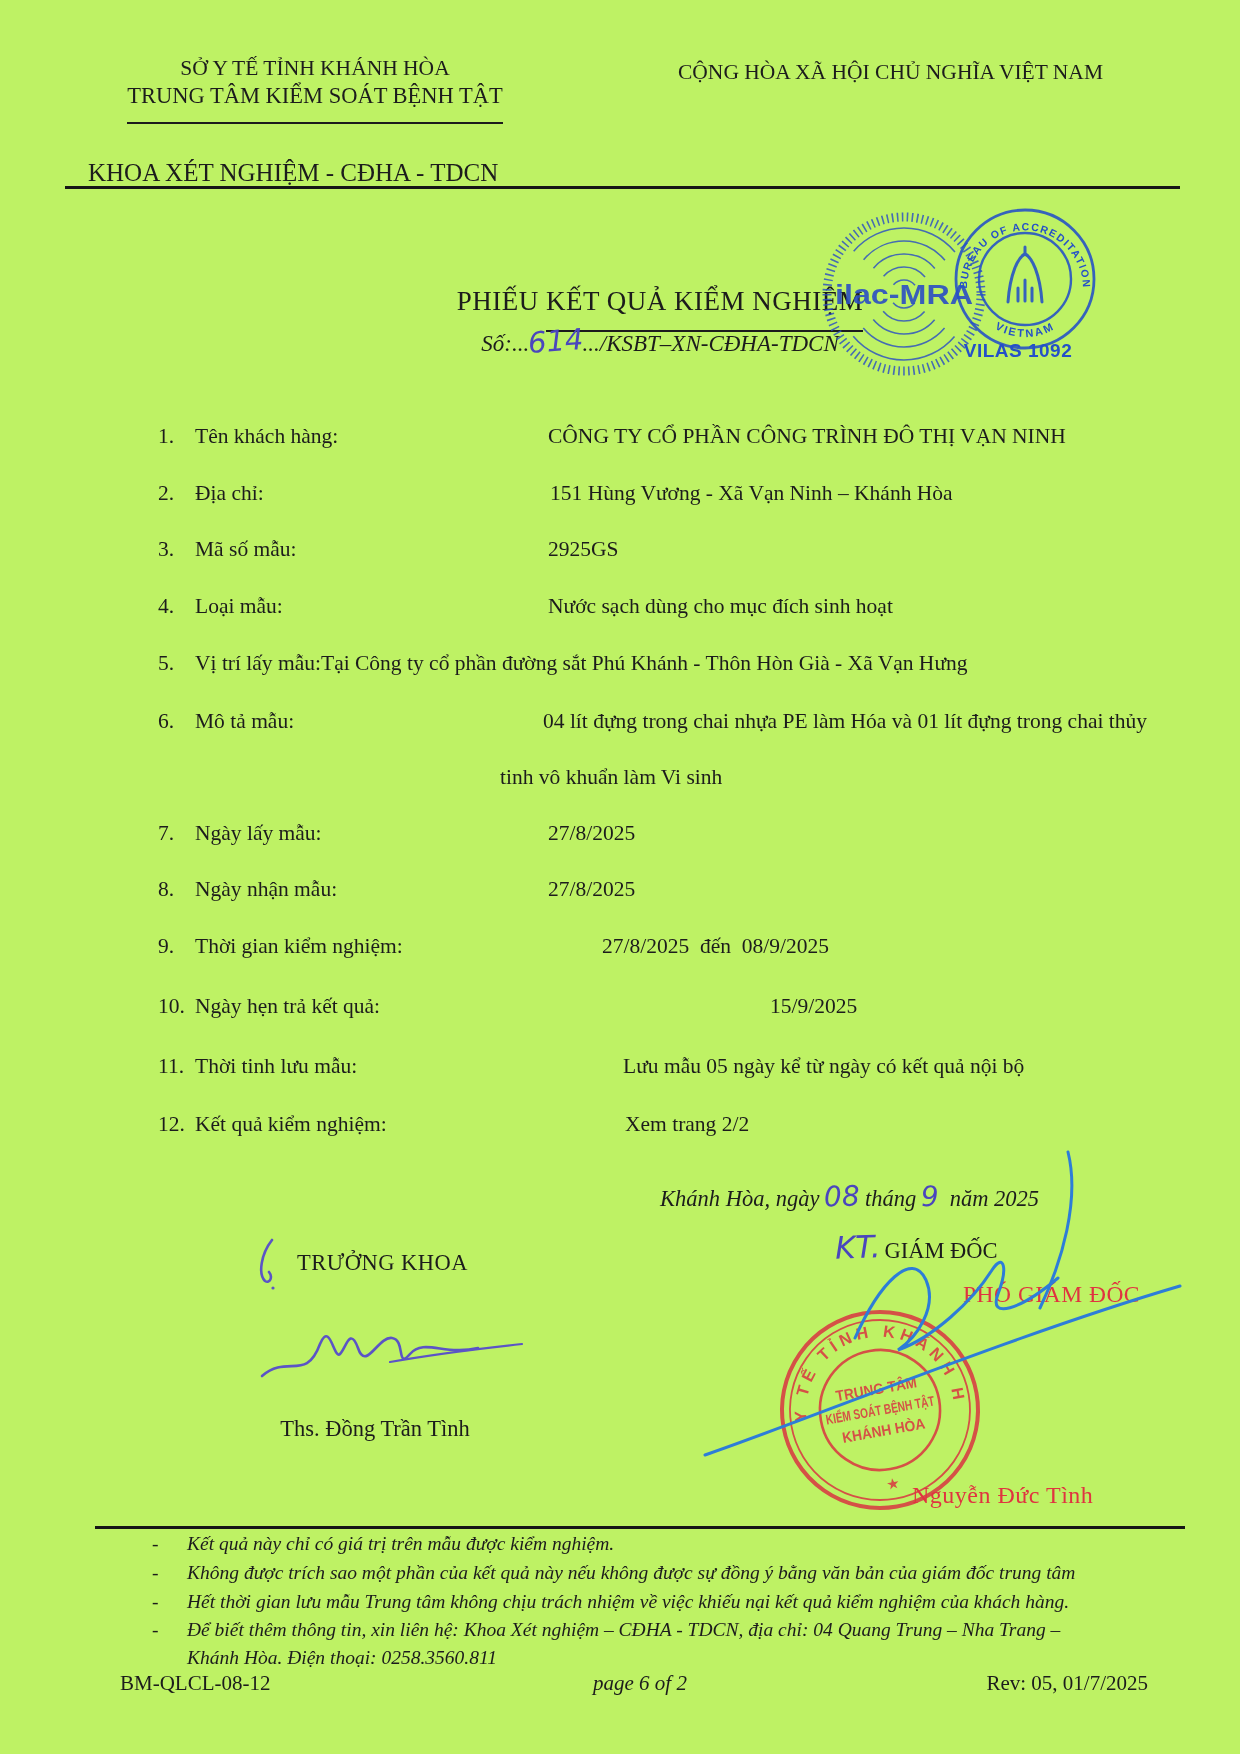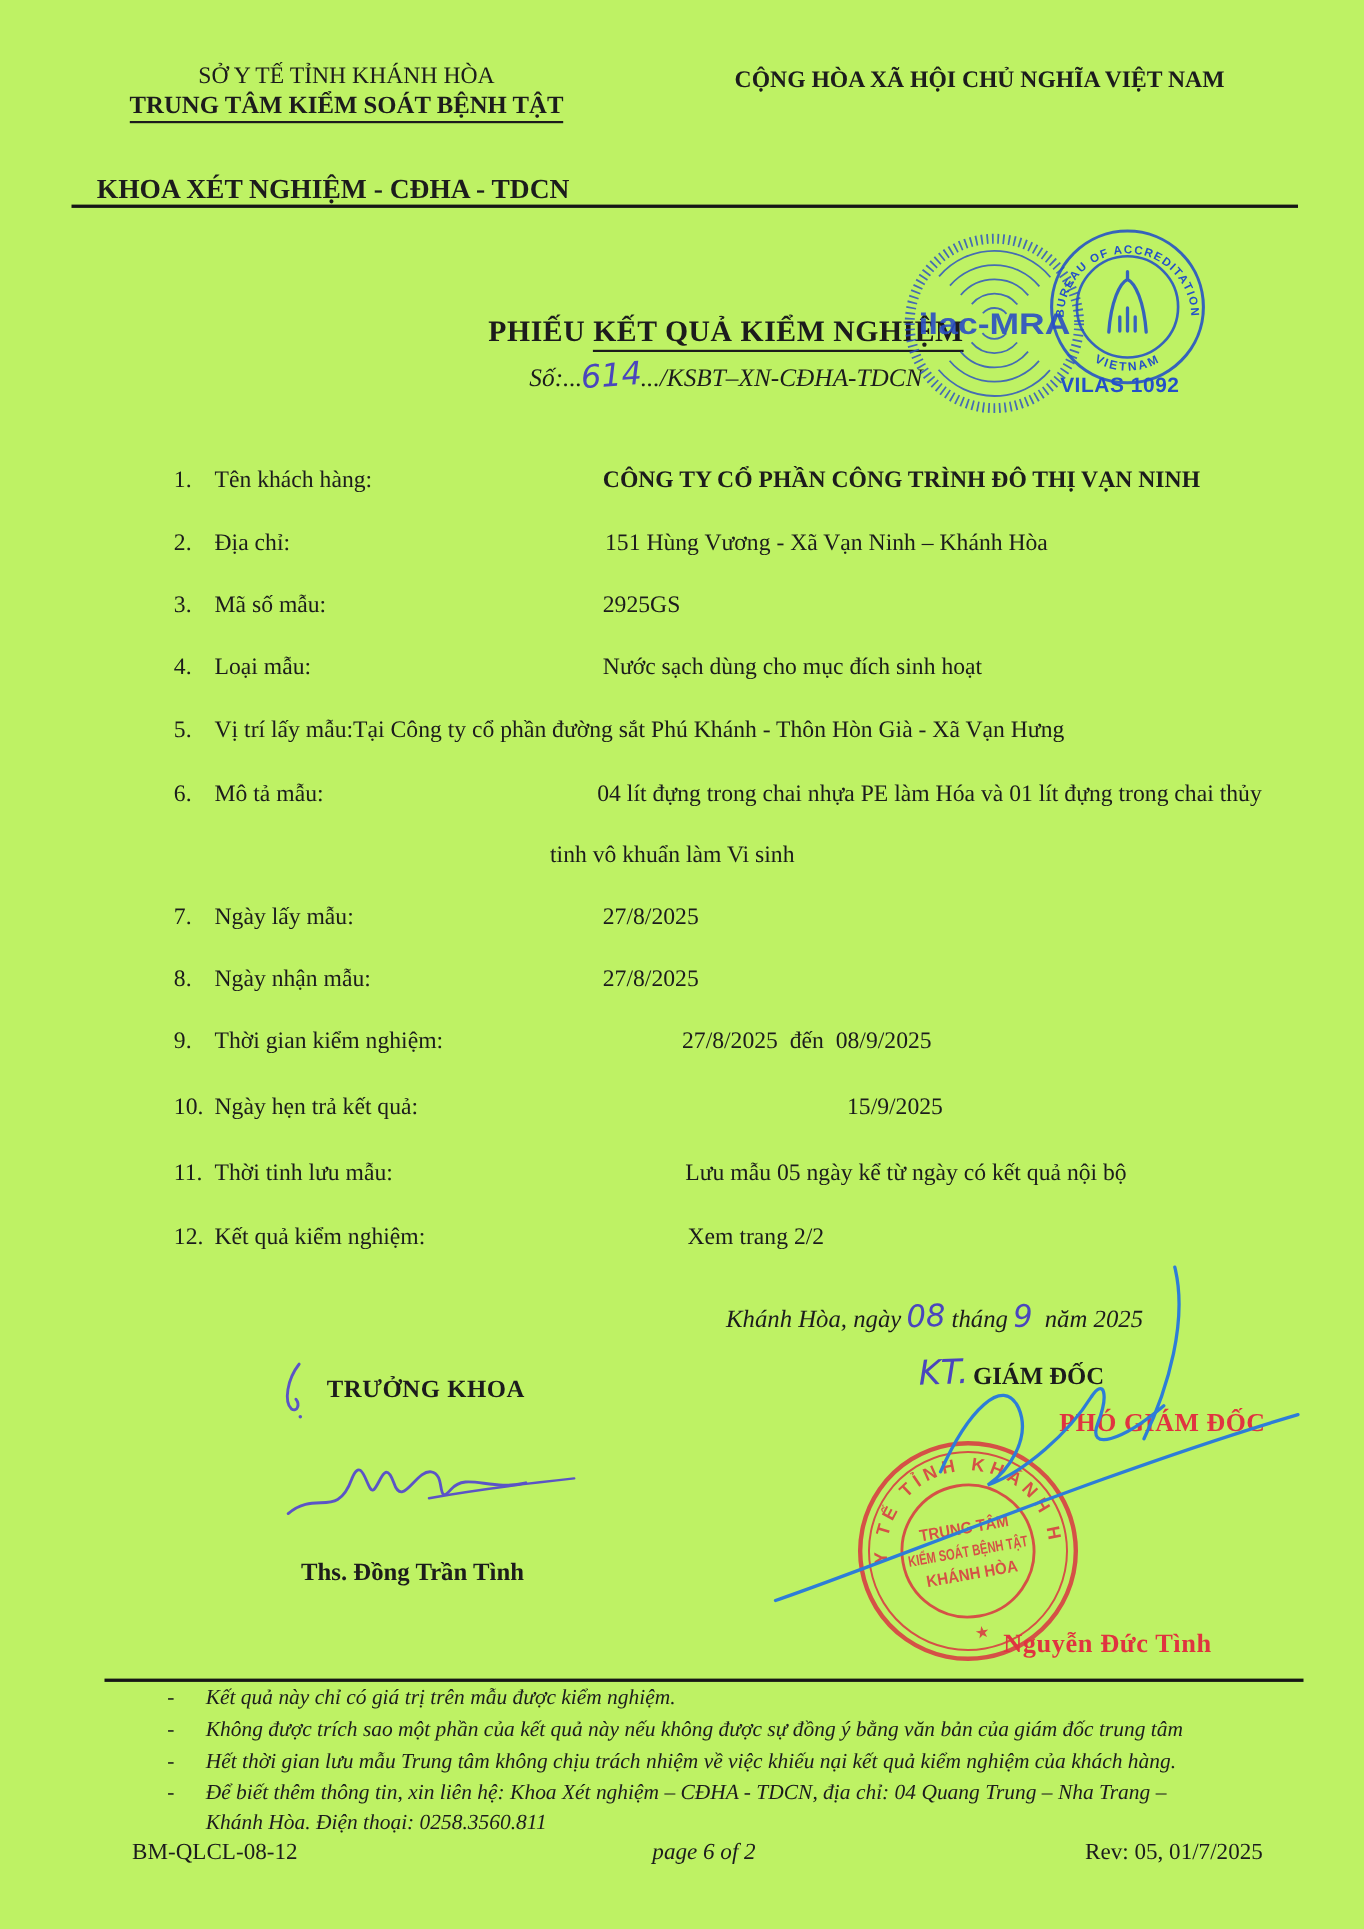--- a/index.html
+++ b/index.html
@@ -1,22 +1,22 @@
 <!DOCTYPE html>
 <html><head>
 <meta charset="utf-8">
 <style>
   html,body{margin:0;padding:0;background:#e8e8e8;}
   .page{position:relative;width:1240px;height:1754px;background:#bef264;
         font-family:"Liberation Serif",serif;color:#1c1c1c;overflow:hidden;margin:0 auto;}
   .abs{position:absolute;}
   .center{text-align:center;}
-  .b{font-weight:bold;}
+  .b{font-weight:normal;}
   .i{font-style:italic;}
-  .u{border-bottom:2px solid #1c1c1c;padding-bottom:1px;display:inline-block;line-height:1.15;}
+  .u{border-bottom:2px solid #1c1c1c;padding-bottom:13px;display:inline-block;line-height:1.15;}
   
   .hdr-left{left:90px;top:56px;width:450px;}
   .hdr-left .l1{font-size:21.5px;}
   .hdr-left .l2{font-size:22.5px;margin-top:2px;}
   .hdr-dept{left:88px;top:148px;font-size:25px;margin-top:11px;}
   .hdr-right{left:618px;top:60px;width:545px;}
   .hdr-right .l1{font-size:21.5px;}
   .hdr-right .l2{font-size:22.5px;margin-top:3px;}
   .rule{background:#161616;height:3px;}
   .rule-top{left:65px;top:186px;width:1115px;}
@@ -133,21 +133,21 @@
   <div class="row" style="top:821px">
     <span class="num">7.</span><span class="label">Ngày lấy mẫu:</span>
     <span class="value" style="left:390px">27/8/2025</span>
   </div>
   <div class="row" style="top:877px">
     <span class="num">8.</span><span class="label">Ngày nhận mẫu:</span>
     <span class="value" style="left:390px">27/8/2025</span>
   </div>
   <div class="row" style="top:934px">
     <span class="num">9.</span><span class="label">Thời gian kiểm nghiệm:</span>
-    <span class="value" style="left:462px">27/8/2025  đến  08/9/2025</span>
+    <span class="value" style="left:444px">27/8/2025  đến  08/9/2025</span>
   </div>
   <div class="row" style="top:994px">
     <span class="num">10.</span><span class="label">Ngày hẹn trả kết quả:</span>
     <span class="value" style="left:612px">15/9/2025</span>
   </div>
   <div class="row" style="top:1054px">
     <span class="num">11.</span><span class="label">Thời tinh lưu mẫu:</span>
     <span class="value" style="left:465px">Lưu mẫu 05 ngày kể từ ngày có kết quả nội bộ</span>
   </div>
   <div class="row" style="top:1112px">

